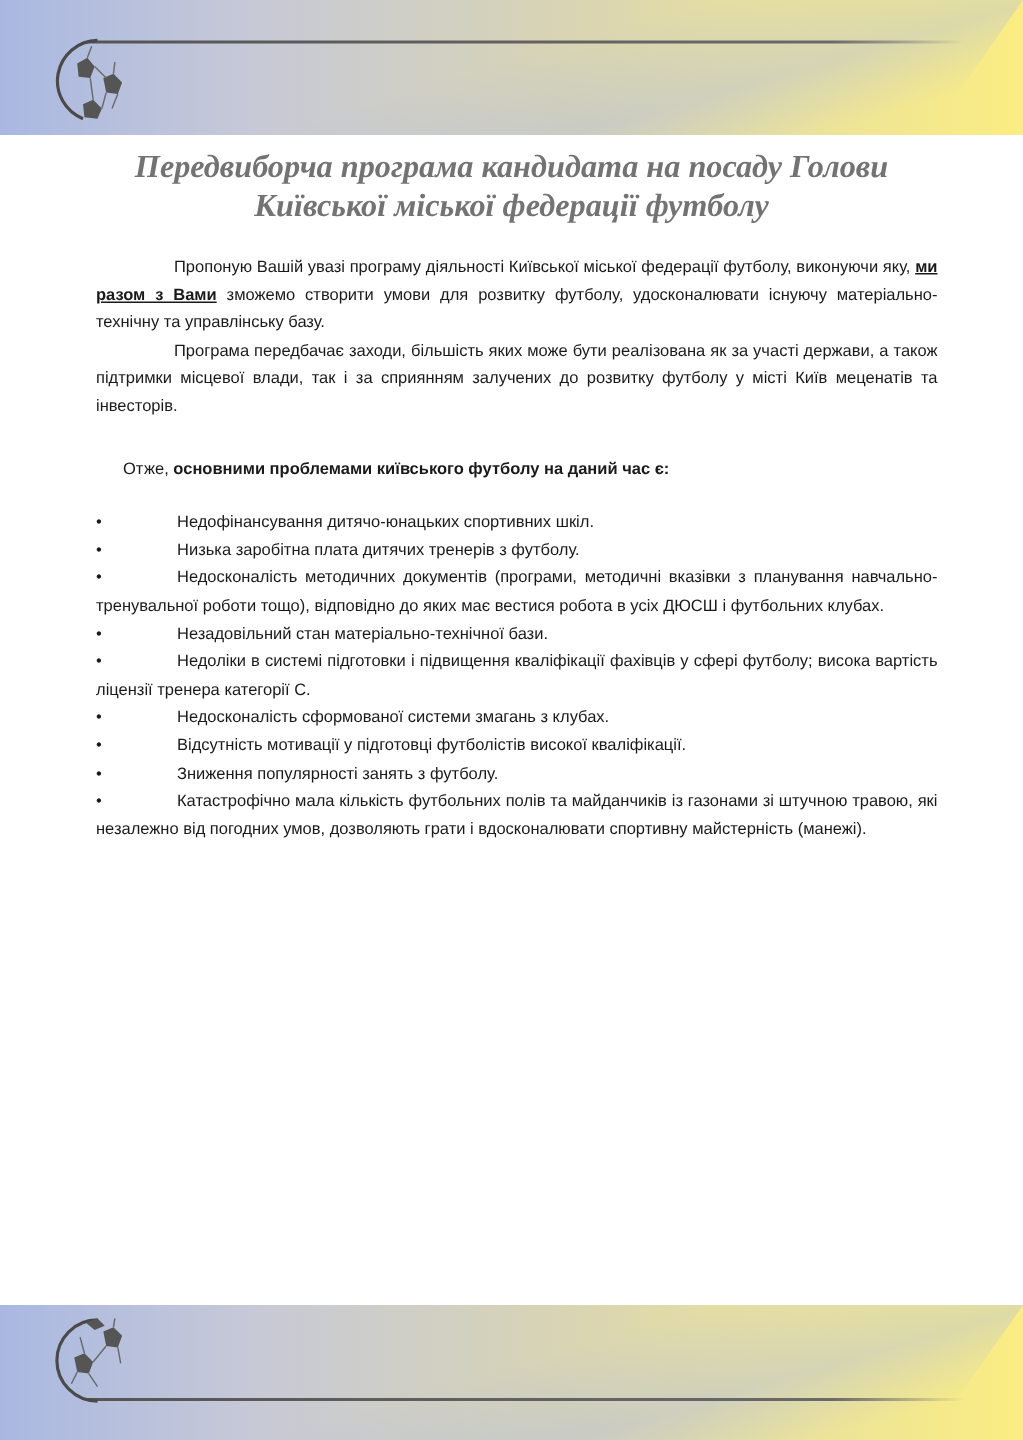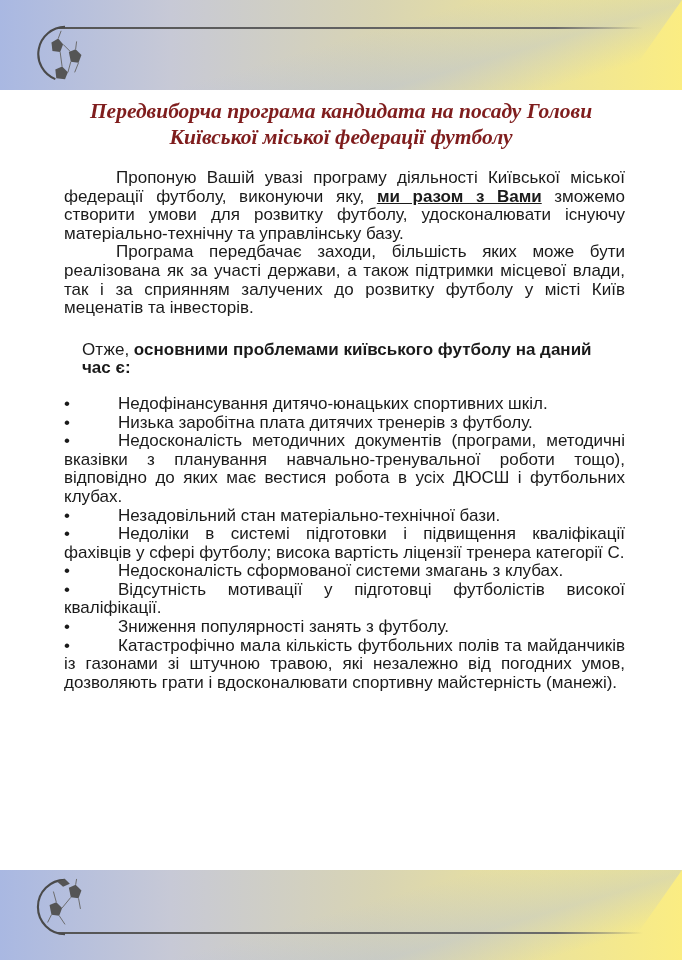--- a/index.html
+++ b/index.html
@@ -30,25 +30,25 @@
   .band.bottom .rule { top: 62px; }
   .band .ball { position: absolute; left: 36px; width: 58px; height: 58px; z-index: 3; }
   .band.top .ball { top: 25px; }
   .band.bottom .ball { top: 8px; }
 
   .title {
     position: absolute; top: 98px; left: 40px; width: 602px;
     text-align: center;
     font-family: "Liberation Serif", serif;
     font-style: italic; font-weight: bold;
-    font-size: 21.5px; line-height: 26px; color: #7f1d1d;
+    font-size: 21.5px; line-height: 26px; color: #737373;
   }
   .content {
     position: absolute; top: 169px; left: 64px; width: 561px;
-    font-size: 17px; line-height: 18.6px; color: #1a1a1a;
+    font-size: 11px; line-height: 18.6px; color: #1a1a1a;
   }
   .para { text-align: justify; text-indent: 52px; margin: 0; }
   .para .hl { font-weight: bold; text-decoration: underline; }
   .summary { margin: 23px 0 17px 18px; }
   .summary b { font-weight: bold; }
   .list { margin: 0; padding: 0; list-style: none; }
   .list li { text-align: justify; margin: 0; }
   .list li .bullet { display: inline-block; width: 54px; }
 </style>
 </head>

